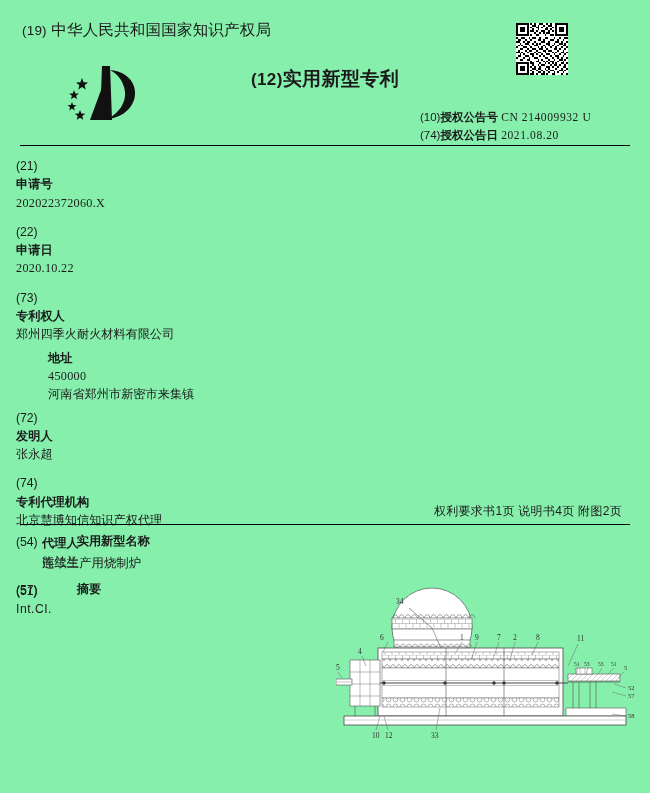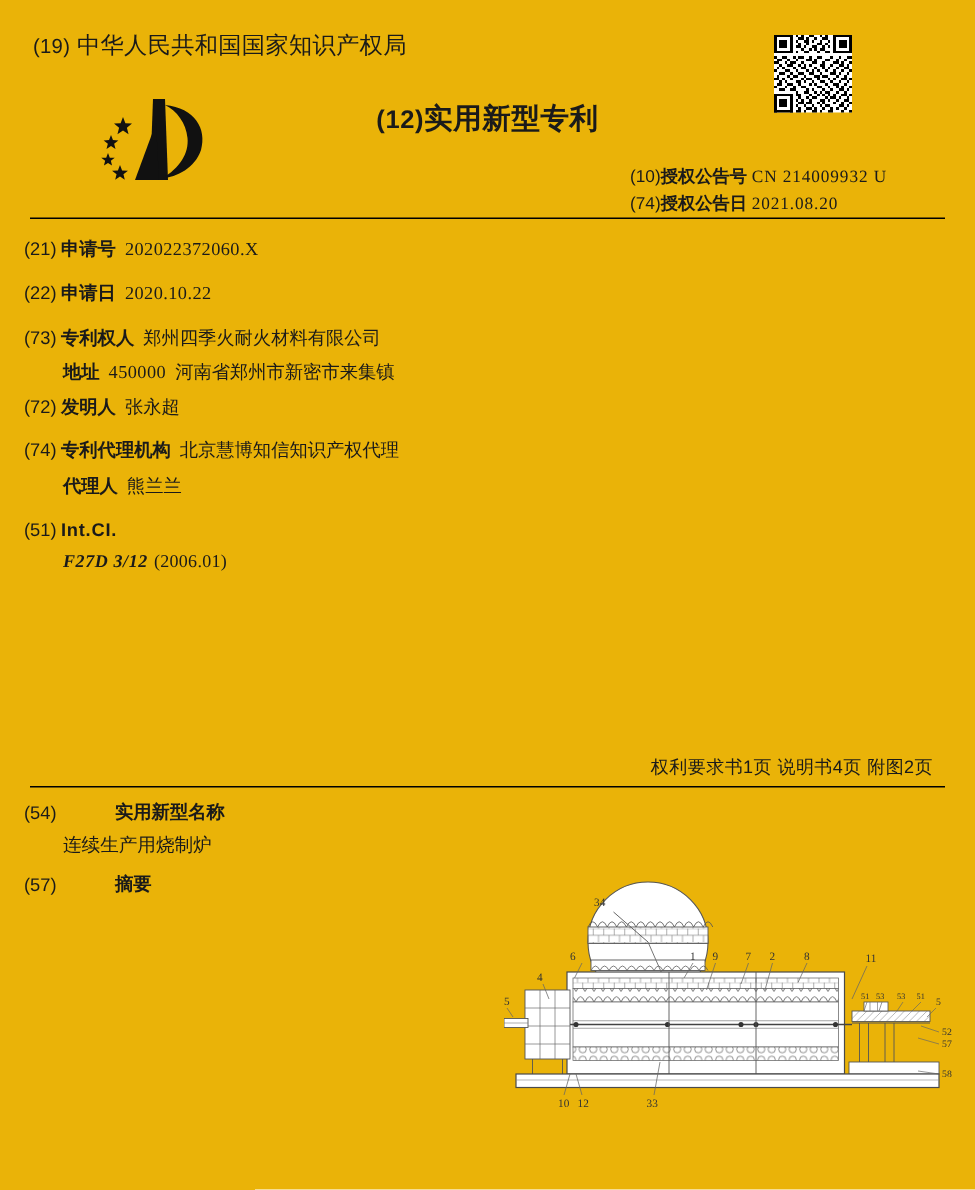--- a/index.html
+++ b/index.html
@@ -3,21 +3,21 @@
 <meta charset="utf-8">
 <style>
   * { box-sizing: border-box; margin: 0; padding: 0; }
   html, body {
     width: 650px; height: 793px;
     background: #ffffff;
     font-family: "Liberation Sans", sans-serif;
     color: #1a1a1a;
     overflow: hidden;
   }
-  .page { position: relative; width: 650px; height: 793px; background: #eab308; }
+  .page { position: relative; width: 650px; height: 793px; background: #86efac; }
 
   
   .hdr-office {
     position: absolute; left: 22px; top: 20px;
     font-size: 15.5px; letter-spacing: .2px; white-space: nowrap;
   }
   .hdr-office .num { font-size: 13.5px; }
 
   .emblem { position: absolute; left: 60px; top: 62px; width: 92px; height: 62px; }
 
@@ -42,30 +42,30 @@
     font-family: "Liberation Serif", serif; font-weight: 400; letter-spacing: .6px;
   }
 
   .rule-top {
     position: absolute; left: 20px; top: 145px; width: 610px;
     height: 0; border-top: 1.6px solid #000;
   }
 
   
   .biblio { position: absolute; left: 16px; top: 157px; width: 400px; font-size: 12.2px; }
-  .bib-row { display: flex; align-items: baseline; margin-bottom: 11px; line-height: 1.5; }
+  .bib-row { display: flex; align-items: baseline; margin-bottom: 11px; line-height: 1.5; flex-direction: column; }
   .bib-code { flex: 0 0 auto; margin-right: 3px; white-space: nowrap; }
   .bib-label { font-weight: 700; white-space: nowrap; margin-right: 6px; }
   .bib-val { font-family: "Liberation Serif", serif; letter-spacing: .3px; }
   .bib-val-cn { font-family: "Liberation Sans", sans-serif; letter-spacing: 0; }
   .bib-indent { padding-left: 26px; }
   .bib-indent2 { padding-left: 52px; }
   .bib-sub { margin-bottom: 5px; }
 
-  .ipc-head { font-weight: 700; font-family: "Liberation Sans", sans-serif; letter-spacing: .5px; }
+  .ipc-head { font-weight: 400; font-family: "Liberation Sans", sans-serif; letter-spacing: .5px; }
   .ipc-line { padding-left: 26px; margin-bottom: 4px; font-size: 12px; }
   .ipc-code {
     font-family: "Liberation Serif", serif; font-style: italic; font-weight: 700;
     letter-spacing: .4px; margin-right: 4px;
   }
   .ipc-ver { font-family: "Liberation Serif", serif; font-style: normal; letter-spacing: .2px; }
 
   
   .pagecount {
     position: absolute; right: 28px; top: 503px;
@@ -402,23 +402,20 @@
     <div class="bib-row bib-indent">
       <span class="bib-label">代理人</span>
       <span class="bib-val bib-val-cn">熊兰兰</span>
     </div>
 
     <div class="bib-row bib-sub" style="margin-top:6px">
       <span class="bib-code">(51)</span>
       <span class="ipc-head">Int.CI.</span>
     </div>
 
-    <div class="ipc-line">
-      <span class="ipc-code">F27D  3/12</span><span class="ipc-ver">(2006.01)</span>
-    </div>
   </div>
 
   <div class="pagecount">权利要求书1页  说明书4页  附图2页</div>
   <div class="rule-mid"></div>
 
   <div class="abs-col">
     <div class="sec-row">
       <span class="sec-code">(54)</span>
       <span class="sec-label">实用新型名称</span>
     </div>

